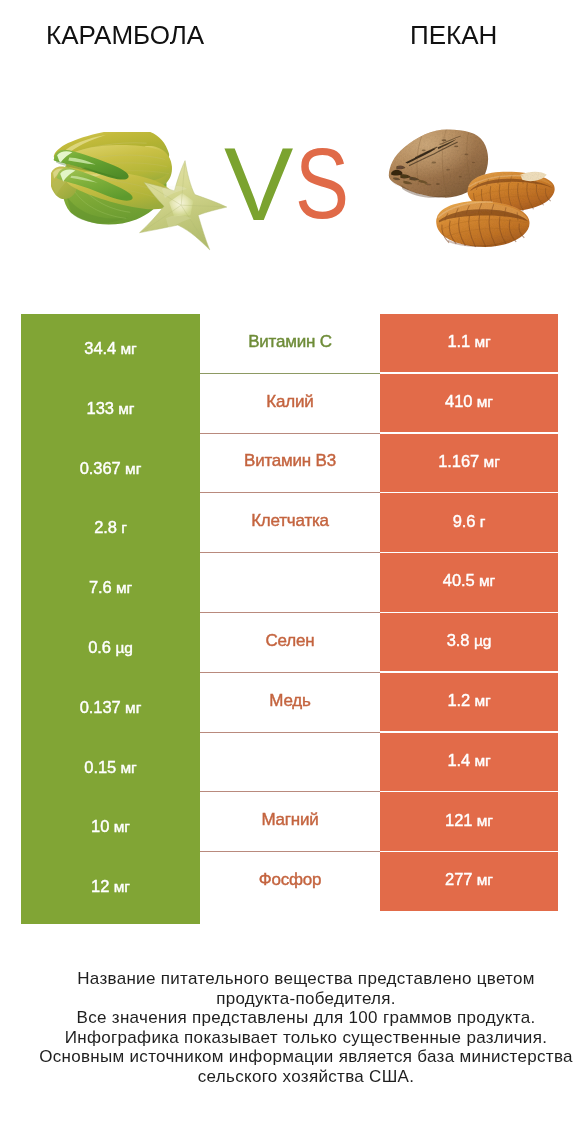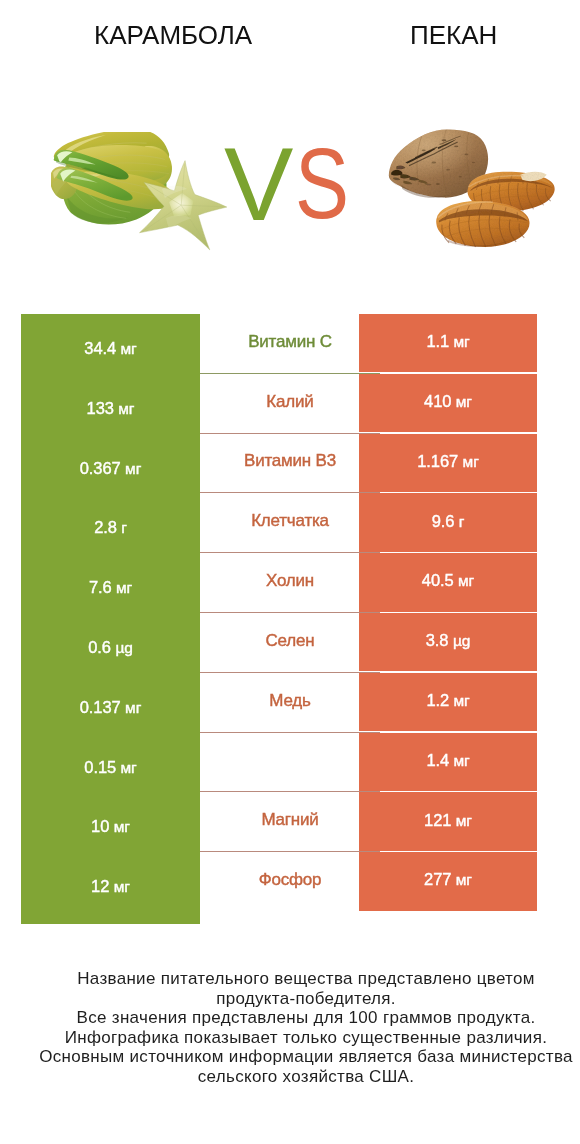--- a/index.html
+++ b/index.html
@@ -1,38 +1,38 @@
 <!DOCTYPE html>
 <html><head>
 <meta charset="utf-8">
 <style>
   html,body{margin:0;padding:0;background:#ffffff;}
   body{width:580px;height:1144px;font-family:"Liberation Sans",sans-serif;overflow:hidden;}
   .page{position:relative;width:580px;height:1144px;background:#fff;}
 
   
   .title{position:absolute;top:22px;font-size:26px;line-height:26px;color:#111111;font-weight:400;white-space:nowrap;}
-  #title-left{left:46px;margin-left:48px;}
+  #title-left{left:46px;}
   #title-right{left:410px;}
 
   
   .hero{position:absolute;left:0;top:100px;width:580px;height:190px;}
   .pic{position:absolute;}
   .vs{position:absolute;top:0px;left:0px;width:580px;height:190px;}
   .vs span{position:absolute;display:inline-block;font-weight:400;font-family:"Liberation Sans",sans-serif;}
   .vs .v{color:#7ba32f;font-size:104px;line-height:104px;left:224px;top:32px;}
   .vs .s{color:#e06a48;font-size:100px;line-height:100px;left:295px;top:33px;transform:scaleX(0.81);transform-origin:left top;}
 
   
   .table{position:absolute;left:0px;top:0px;width:580px;height:1144px;}
   .row{position:absolute;left:21px;width:537px;height:59.8px;}
   .cell{position:absolute;top:0;display:flex;align-items:center;justify-content:center;box-sizing:border-box;}
   .cell.left{left:0px;width:179px;height:72px;color:#ffffff;background:#81a535;}
   .cell.mid{left:179px;width:180px;height:59.8px;background:#fff;}
-  .cell.right{left:338px;width:178px;height:58.4px;color:#ffffff;background:#e26b49;}
+  .cell.right{left:359px;width:178px;height:58.4px;color:#ffffff;background:#e26b49;}
   .val{position:relative;top:-1.5px;font-size:16.5px;font-weight:400;white-space:nowrap;letter-spacing:-0.1px;-webkit-text-stroke:0.42px currentColor;}
   .val .unit{font-size:15.5px;font-weight:400;}
   .lab{position:relative;top:-2px;font-size:17px;font-weight:400;white-space:nowrap;letter-spacing:-0.2px;-webkit-text-stroke:0.42px currentColor;}
   .lab.green{color:#6e8c38;}
   .lab.orange{color:#c4643f;}
   .sep{position:absolute;left:179px;width:180px;height:1px;top:58.8px;}
   .sep.green{background:#8d9a63;}
   .sep.orange{background:#b98a7d;}
 
   
@@ -380,23 +380,20 @@
         </div>
         <div class="cell right">
           <span class="val">9.6 <span class="unit">г</span></span>
         </div>
         <div class="sep orange"></div>
       </div>
       <div class="row" style="top: 553.2px;">
         <div class="cell left">
           <span class="val">7.6 <span class="unit">мг</span></span>
         </div>
-        <div class="cell mid">
-          <span class="lab orange">Холин</span>
-        </div>
         <div class="cell right">
           <span class="val">40.5 <span class="unit">мг</span></span>
         </div>
         <div class="sep orange"></div>
       </div>
       <div class="row" style="top: 613px;">
         <div class="cell left">
           <span class="val">0.6 <span class="unit">µg</span></span>
         </div>
         <div class="cell mid">

